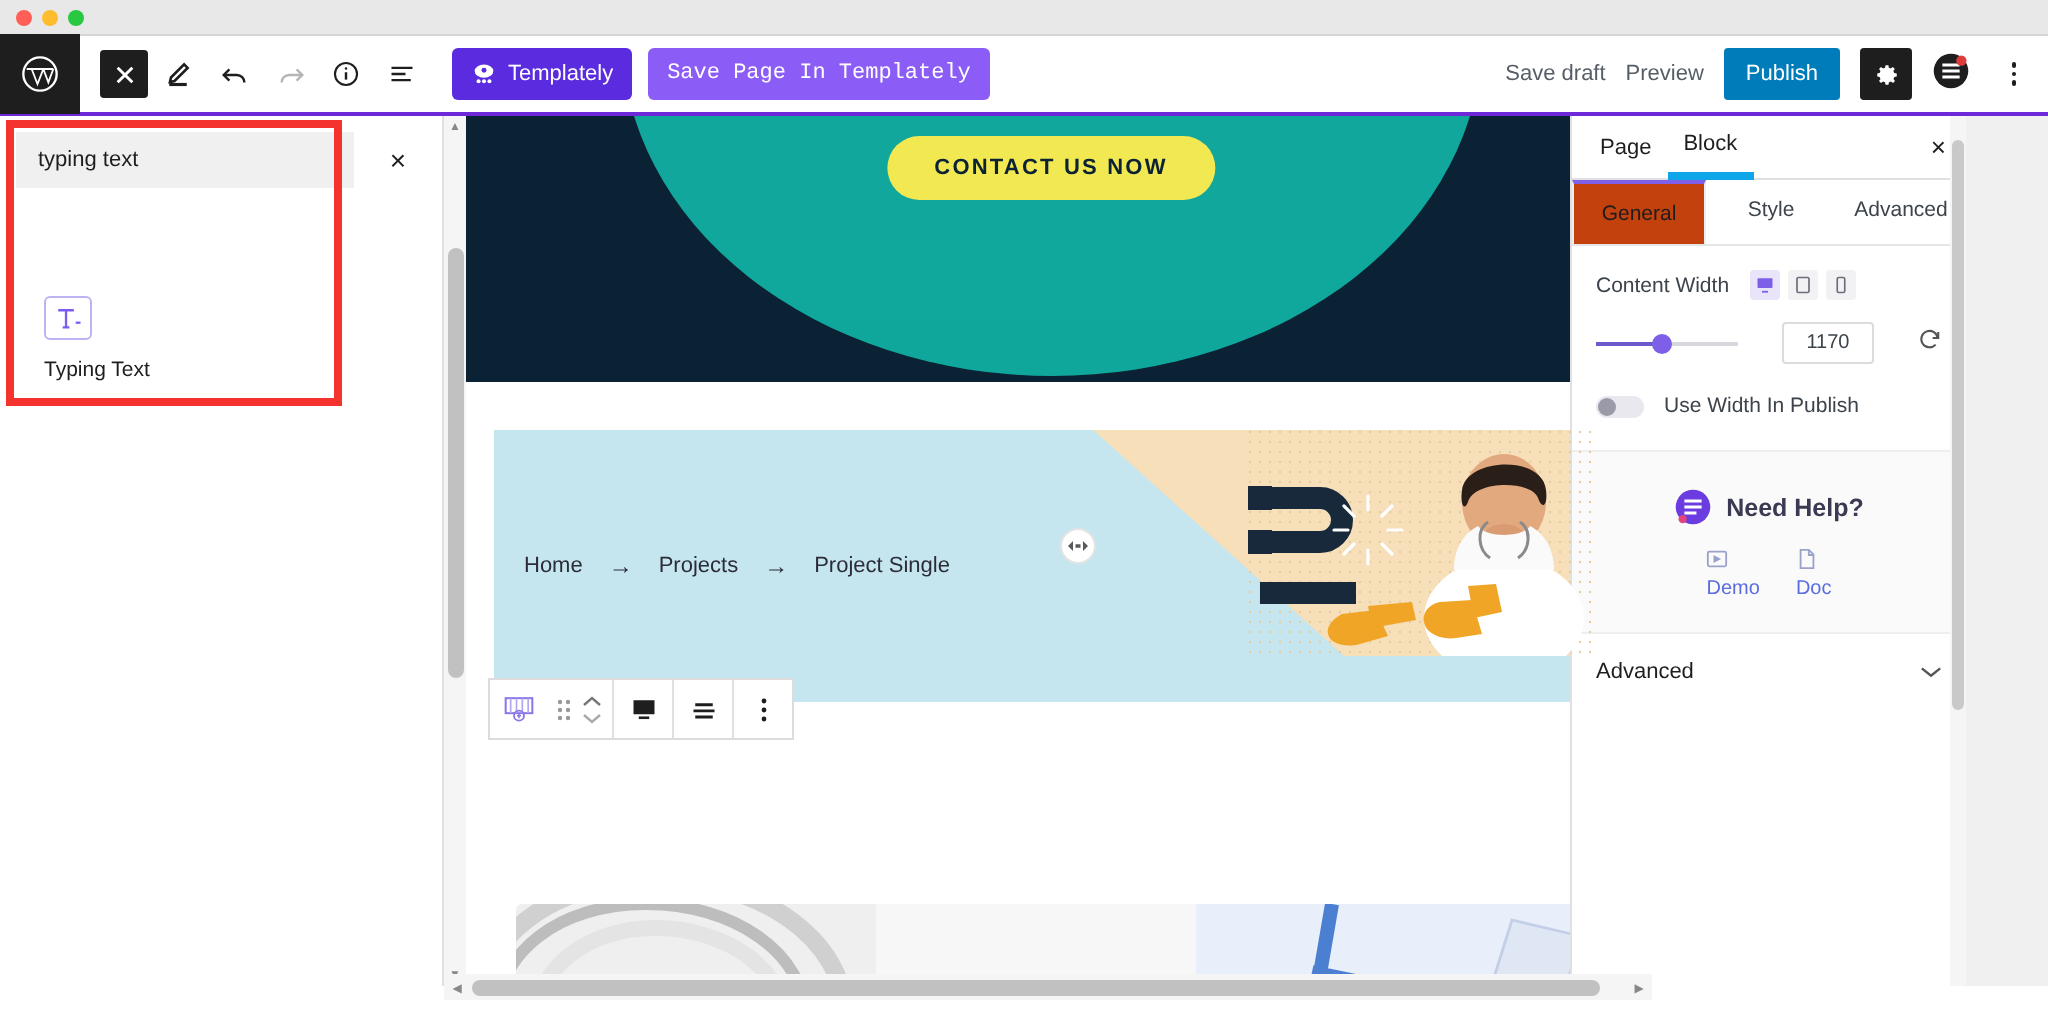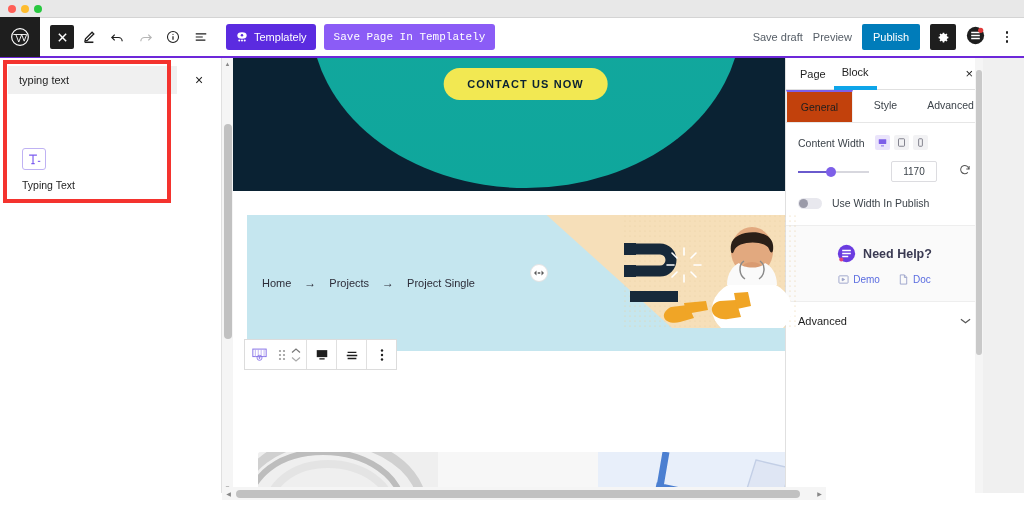--- a/index.html
+++ b/index.html
@@ -257,21 +257,21 @@
     position: absolute; left: 1px; top: 1px; width: 9px; height: 9px;
     border-radius: 50%; background: #9a9aa8;
   }
   .help {
     padding: 18px 0 16px 0; text-align: center; background: #fafafa;
     border-bottom: 1px solid #eee;
   }
   .help-head { display: flex; align-items: center; justify-content: center; gap: 7px; margin-bottom: 11px; }
   .help-title { font-size: 12.5px; font-weight: bold; color: #3a3a52; }
   .help-links { display: flex; align-items: center; justify-content: center; gap: 18px; }
-  .help-link { display: flex; align-items: flex-start; gap: 4px; font-size: 10px; color: #5a6ce0; cursor: pointer; }
+  .help-link { display: flex; align-items: flex-start; gap: 4px; font-size: 10px; color: #5a6ce0; cursor: pointer; flex-direction: column; }
   .adv-row {
     display: flex; align-items: center; justify-content: space-between;
     padding: 13px 12px; font-size: 11px; color: #1e1e1e; cursor: pointer;
   }
   .st-scroll {
     position: absolute; right: 0; top: 0; width: 8px; height: 435px; background: #f5f5f5;
   }
   .st-scroll .thumb { position: absolute; left: 1px; top: 12px; width: 6px; height: 285px; background: #c9c9c9; border-radius: 3px; }
 
   .footer-strip {

